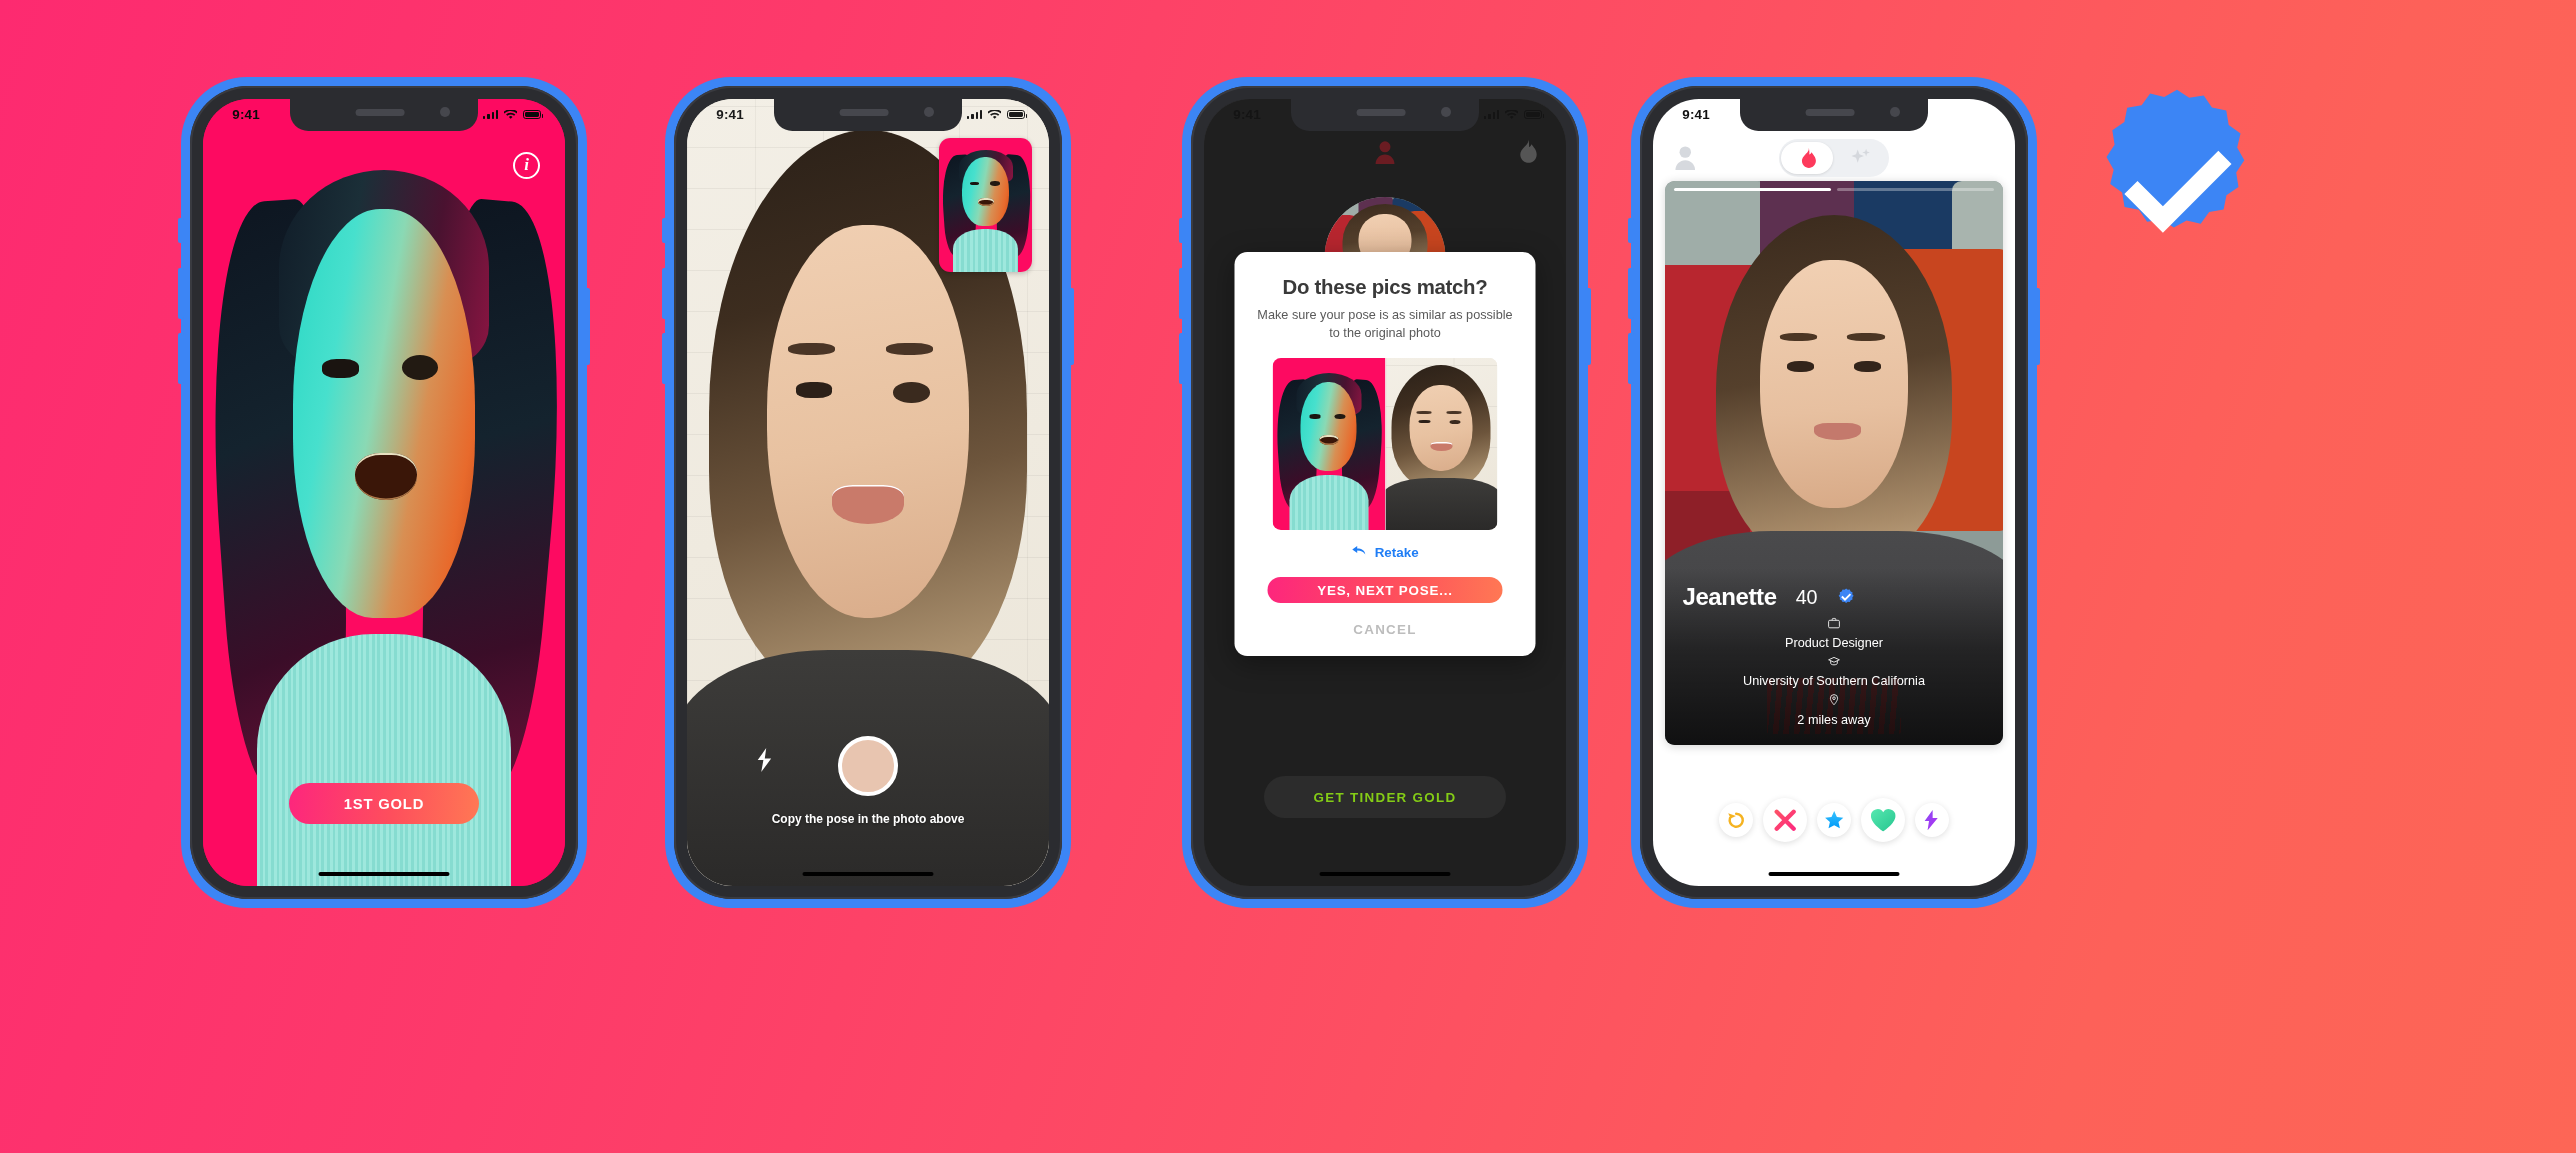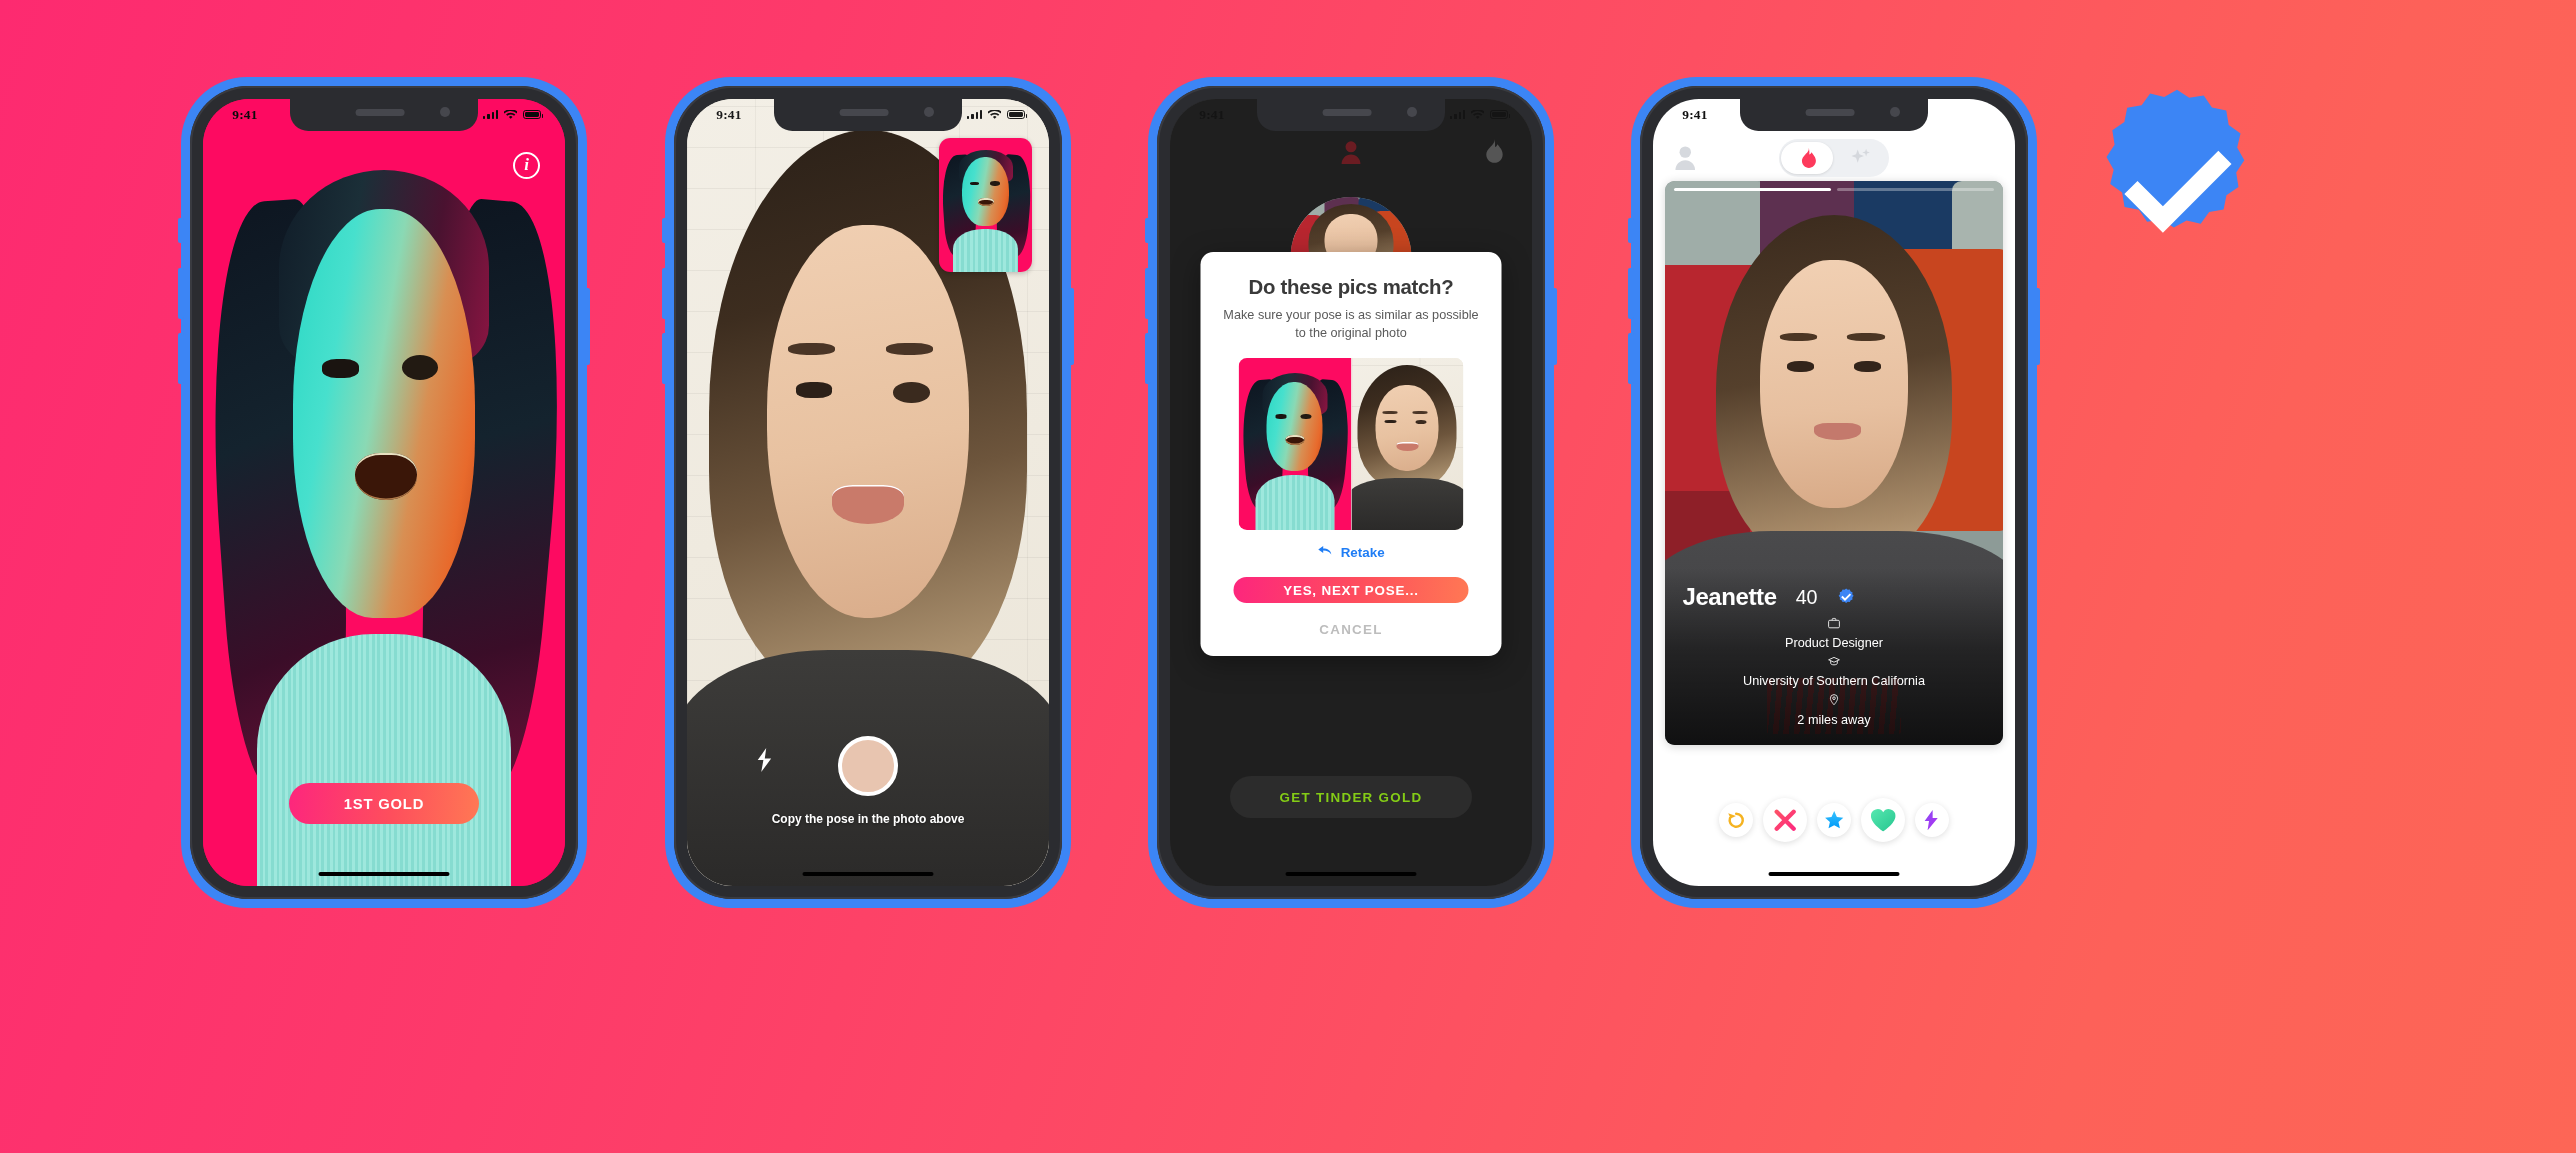--- a/index.html
+++ b/index.html
@@ -61,21 +61,21 @@
     width: 9.8px; height: 9.8px; background: #46474d; border-radius: 50%;
   }
 
   
   .statusbar {
     position: absolute; top: 0; left: 0; right: 0; height: 32px;
     display: flex; align-items: center; justify-content: space-between;
     padding: 0 24px 0 29.5px;
     z-index: 35; pointer-events: none;
   }
-  .status-time { font-size: 13.4px; font-weight: 700; letter-spacing: 0.2px; font-family: Liberation Serif, serif; }
+  .status-time { font-size: 13.4px; font-weight: 700; letter-spacing: 0.2px; }
   .status-icons { display: flex; align-items: center; gap: 5.6px; }
   .sig { display: flex; align-items: flex-end; gap: 1.8px; height: 9.1px; }
   .sig i { width: 2.5px; background: currentColor; border-radius: 0.7px; display: block; }
   .sig i:nth-child(1){height:3.5px}.sig i:nth-child(2){height:5.6px}
   .sig i:nth-child(3){height:7.7px}.sig i:nth-child(4){height:9.8px}
   .batt { width: 18.3px; height: 9.1px; border: 1.3px solid currentColor; border-radius: 2.8px; position: relative; }
   .batt::after { content:""; position:absolute; right:-2.8px; top:2.8px; width:1.4px; height:3.5px; background:currentColor; border-radius:0 0.7px 0.7px 0; }
   .batt i { position:absolute; inset:1.1px; background: currentColor; border-radius:1.4px; display:block; }
   .home-ind {
     position: absolute; bottom: 9.8px; left: 50%; transform: translateX(-50%);
@@ -226,21 +226,21 @@
     width: 60px; height: 60px; border-radius:50%;
     border: 4.2px solid #fff; background:#e8c5b0; z-index:31; cursor:pointer;
   }
   .cam-hint {
     position:absolute; left:0; right:0; bottom: 60px; text-align:center;
     color:#fff; font-size:12px; font-weight:700; z-index:31;
     text-shadow: 0 0.7px 2.8px rgba(0,0,0,.45);
   }
 
   
-  #phone3 { left: 1148px; top: 77px; }
+  #phone3 { left: 1182px; top: 77px; }
   #phone3 .phone-screen { background:#3b3b3b; }
   #phone3 .statusbar { color:#141414; }
   .dim-layer { position:absolute; inset:0; background:rgba(25,25,25,.80); z-index:20; }
   .dim-profile-icon {
     position:absolute; left:50%; transform:translateX(-50%); top:41px;
     width:21px; height:24px; z-index:21; color:#6b1c22;
   }
   .dim-flame {
     position:absolute; right:29.5px; top:39px; width:19.7px; height:25px; z-index:21; color:#555;
   }

